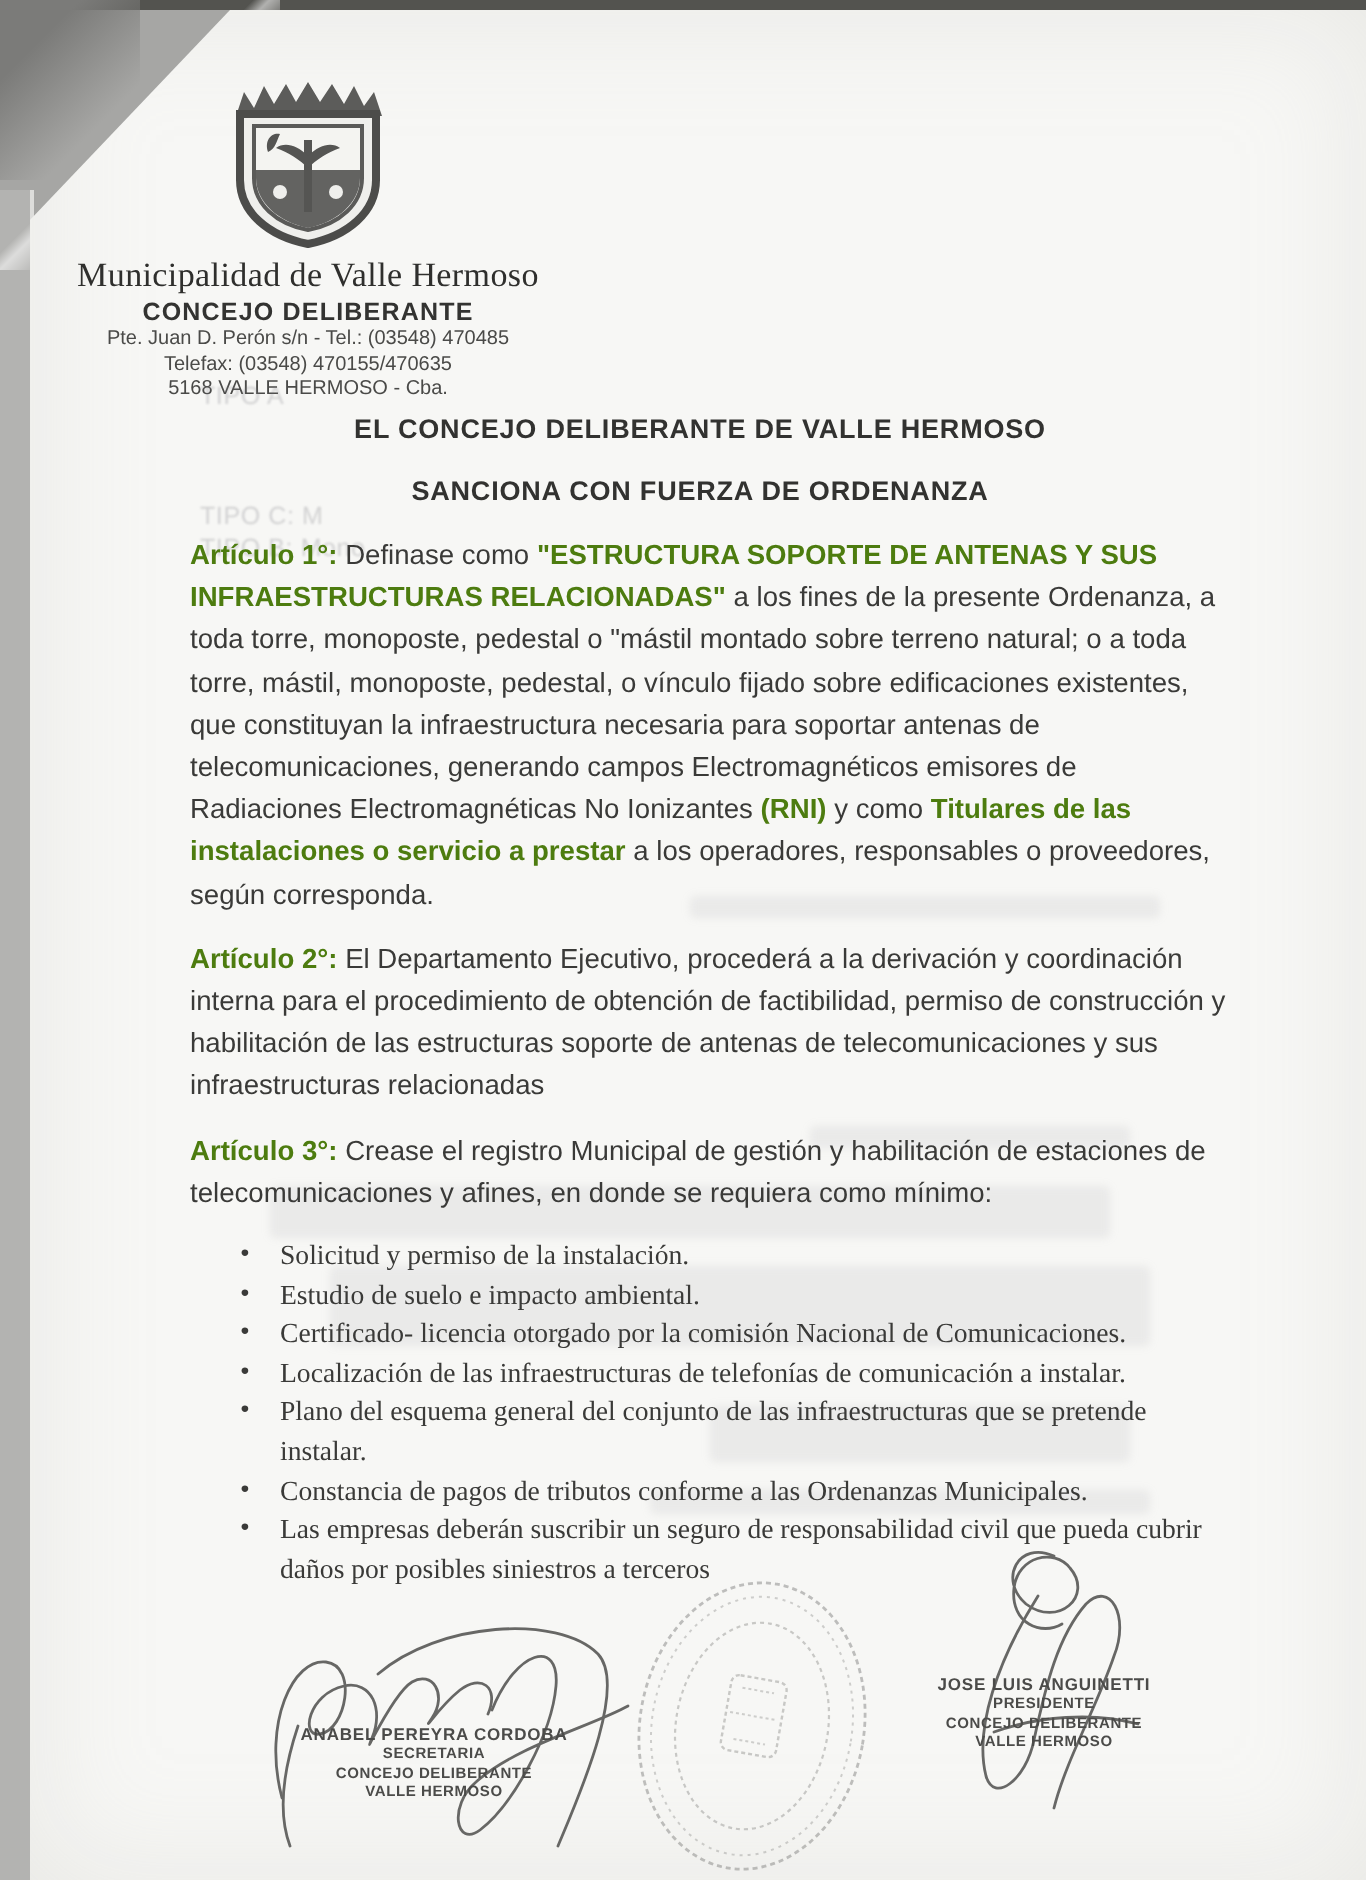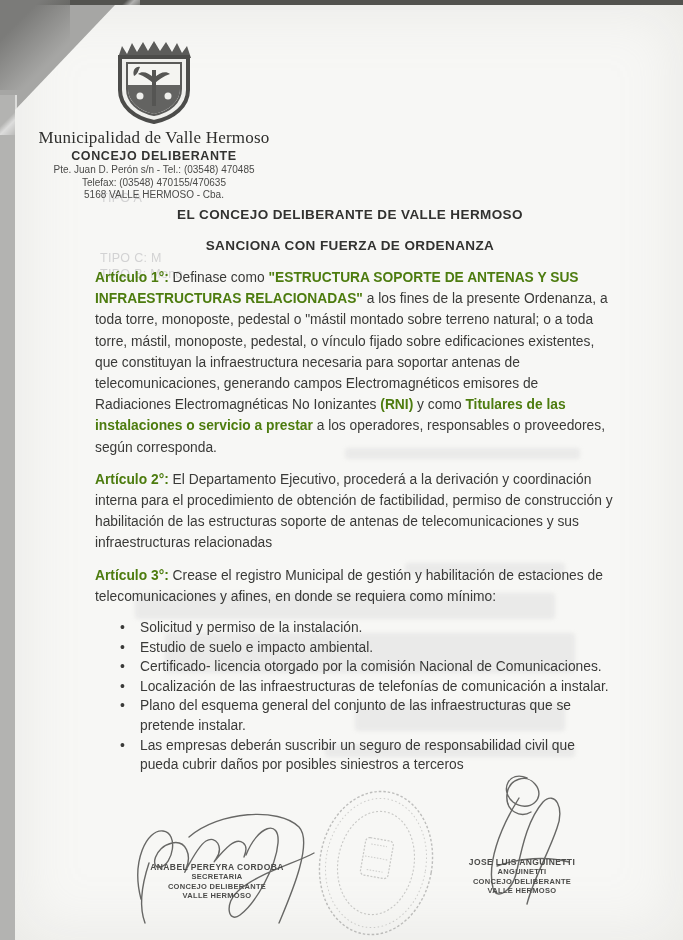--- a/index.html
+++ b/index.html
@@ -29,21 +29,21 @@
   
   .titleblock{position:absolute;left:65px;top:190px;width:540px;text-align:center;}
   .doc-title{font-size:13.5px;font-weight:bold;letter-spacing:.4px;color:#323230;margin-top:12px;}
   .doc-title + .doc-title{margin-top:16px;text-align:center;}
 
   
   .body-text{position:absolute;left:80px;top:262px;width:519px;color:#3a3a38;
     font-size:13.8px;line-height:21.2px;z-index:3;}
   .body-text p{margin:0 0 11px 0;}
   .body-text .b{font-weight:bold;color:#4d7c0f;}
-  ul.reqs{margin:3px 0 7px 0;padding:0 0 0 45px;}
+  ul.reqs{margin:3px 0 7px 0;padding:0 0 0 45px;font-family:Liberation Serif, serif;}
   ul.reqs li{list-style:none;position:relative;line-height:19.6px;margin:0;}
   ul.reqs li::before{content:"\2022";position:absolute;left:-20px;top:0;font-size:14px;color:#3a3a38;}
 
   
   .ghost{position:absolute;color:rgba(125,125,132,.30);font-size:12.5px;filter:blur(.6px);
     letter-spacing:.3px;z-index:2;}
   .smudge{position:absolute;background:rgba(150,150,158,.13);filter:blur(2px);border-radius:3px;z-index:2;}
 
   
   .sig-svg{position:absolute;z-index:5;}
@@ -99,20 +99,21 @@
     <div class="body-text">
       <p><span class="b">Artículo 1°:</span><span> Definase como </span><span class="b">"ESTRUCTURA SOPORTE DE ANTENAS Y SUS INFRAESTRUCTURAS RELACIONADAS"</span><span> a los fines de la presente Ordenanza, a toda torre, monoposte, pedestal o "mástil montado sobre terreno natural; o a toda torre, mástil, monoposte, pedestal, o vínculo fijado sobre edificaciones existentes, que constituyan la infraestructura necesaria para soportar antenas de telecomunicaciones, generando campos Electromagnéticos emisores de Radiaciones Electromagnéticas No Ionizantes </span><span class="b">(RNI)</span><span> y como </span><span class="b">Titulares de las instalaciones o servicio a prestar</span><span> a los operadores, responsables o proveedores, según corresponda.</span></p>
       <p><span class="b">Artículo 2°:</span><span> El Departamento Ejecutivo, procederá a la derivación y coordinación interna para el procedimiento de obtención de factibilidad, permiso de construcción y habilitación de las estructuras soporte de antenas de telecomunicaciones y sus infraestructuras relacionadas</span></p>
       <p><span class="b">Artículo 3°:</span><span> Crease el registro Municipal de gestión y habilitación de estaciones de telecomunicaciones y afines, en donde se requiera como mínimo:</span></p>
       <ul class="reqs">
           <li>Solicitud y permiso de la instalación.</li>
           <li>Estudio de suelo e impacto ambiental.</li>
           <li>Certificado- licencia otorgado por la comisión Nacional de Comunicaciones.</li>
           <li>Localización de las infraestructuras de telefonías de comunicación a instalar.</li>
           <li>Plano del esquema general del conjunto de las infraestructuras que se pretende instalar.</li>
+          <li>Constancia de pagos de tributos conforme a las Ordenanzas Municipales.</li>
           <li>Las empresas deberán suscribir un seguro de responsabilidad civil que pueda cubrir daños por posibles siniestros a terceros</li>
         </ul>
     </div>
 
     <svg class="seal" style="left:293px;top:778px;" width="136" height="160" viewBox="0 0 136 160">
       <g transform="rotate(10 68 80)" stroke="#8e8e8c" fill="none">
         <ellipse cx="68" cy="80" rx="56" ry="72" stroke-width="1.4" stroke-dasharray="2.5,2" opacity=".55"></ellipse>
         <ellipse cx="68" cy="80" rx="50" ry="65" stroke-width="1" stroke-dasharray="1.5,2.5" opacity=".4"></ellipse>
         <ellipse cx="68" cy="80" rx="38" ry="52" stroke-width="1.1" stroke-dasharray="2,2" opacity=".45"></ellipse>
         <rect x="54" y="56" width="28" height="38" rx="4" stroke-width="1.2" stroke-dasharray="2,1.5" opacity=".45"></rect>
@@ -135,23 +136,23 @@
         <path d="M30,98 C52,90 80,88 102,94"></path>
       </g>
     </svg>
 
     <div class="sig-block" style="left:116px;top:857px;width:172px;">
       <div class="sig-name">ANABEL PEREYRA CORDOBA</div>
       <div class="sig-line">SECRETARIA</div>
       <div class="sig-line">CONCEJO DELIBERANTE</div>
       <div class="sig-line">VALLE HERMOSO</div>
     </div>
-    <div class="sig-block" style="left:423px;top:852px;width:168px;">
+    <div class="sig-block" style="left:423px;top:832px;width:168px;">
       <div class="sig-name">JOSE LUIS ANGUINETTI</div>
-      <div class="sig-line">ANGUINETTI</div>
+      <div class="sig-line">PRESIDENTE</div>
       <div class="sig-line">CONCEJO DELIBERANTE</div>
       <div class="sig-line">VALLE HERMOSO</div>
     </div>
 
   </div>
 
   <div class="corner-dark"></div>
   <div class="corner-light"></div>
 </div>
 

